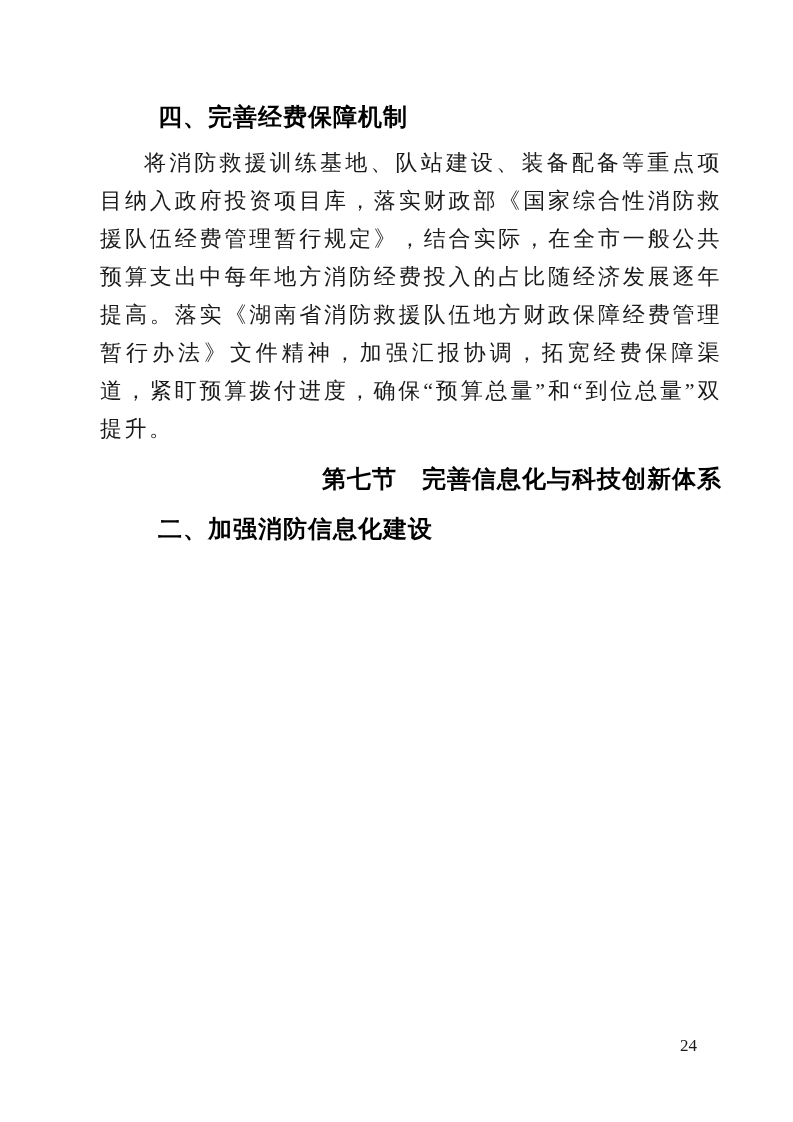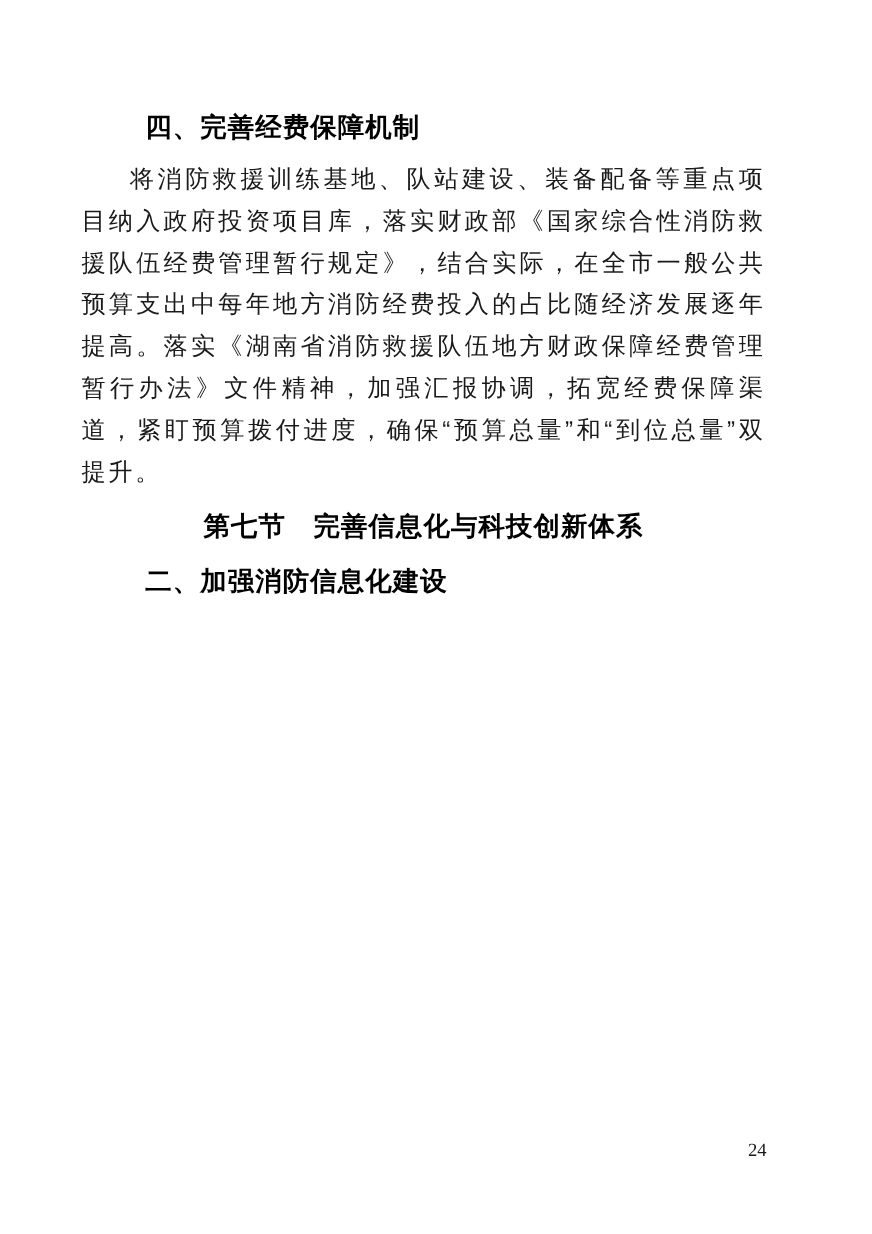--- a/index.html
+++ b/index.html
@@ -10,50 +10,50 @@
   .page {
     position: relative;
     width: 793px;
     height: 1122px;
     background: #ffffff;
     color: #000000;
     overflow: hidden;
   }
   .content {
     position: absolute;
-    left: 74px;
+    left: 100px;
     top: 98px;
     width: 622px;
   }
   .heading-level2 {
     font-family: "Liberation Sans", "DejaVu Sans", sans-serif;
     font-weight: 700;
     font-size: 24px;
     line-height: 38px;
     text-indent: 58px;
     letter-spacing: 1px;
     color: #000000;
   }
   .body-para {
-    font-family: Liberation Sans, sans-serif;
+    font-family: Liberation Serif, serif;
     font-size: 22px;
     line-height: 38px;
     letter-spacing: 2.5px;
     text-align: justify;
     text-justify: inter-character;
     text-indent: 2em;
     color: #1a1a1a;
     margin-top: 8px;
   }
   .section-title {
     font-family: "Liberation Serif", "DejaVu Serif", serif;
     font-weight: 700;
     font-size: 24px;
     line-height: 38px;
-    text-align: center;
+    text-align: right;
     letter-spacing: 1px;
     margin-top: 12px;
     color: #000000;
   }
   .h-after-title { margin-top: 6px; }
   .h-mid { margin-top: 12px; }
   .page-number {
     position: absolute;
     right: 96px;
     top: 1036px;

